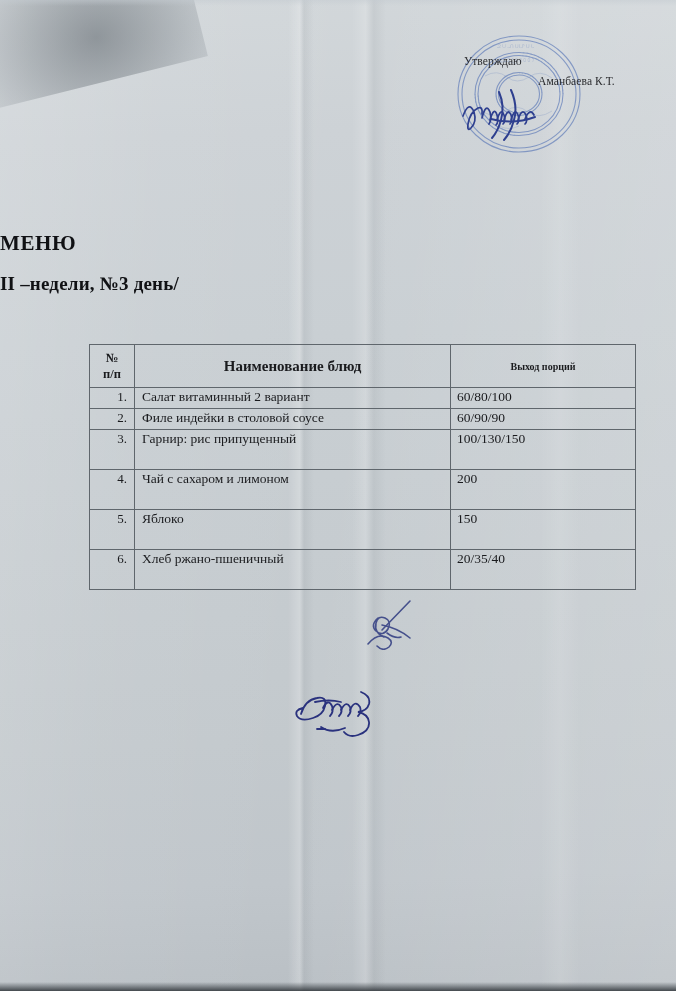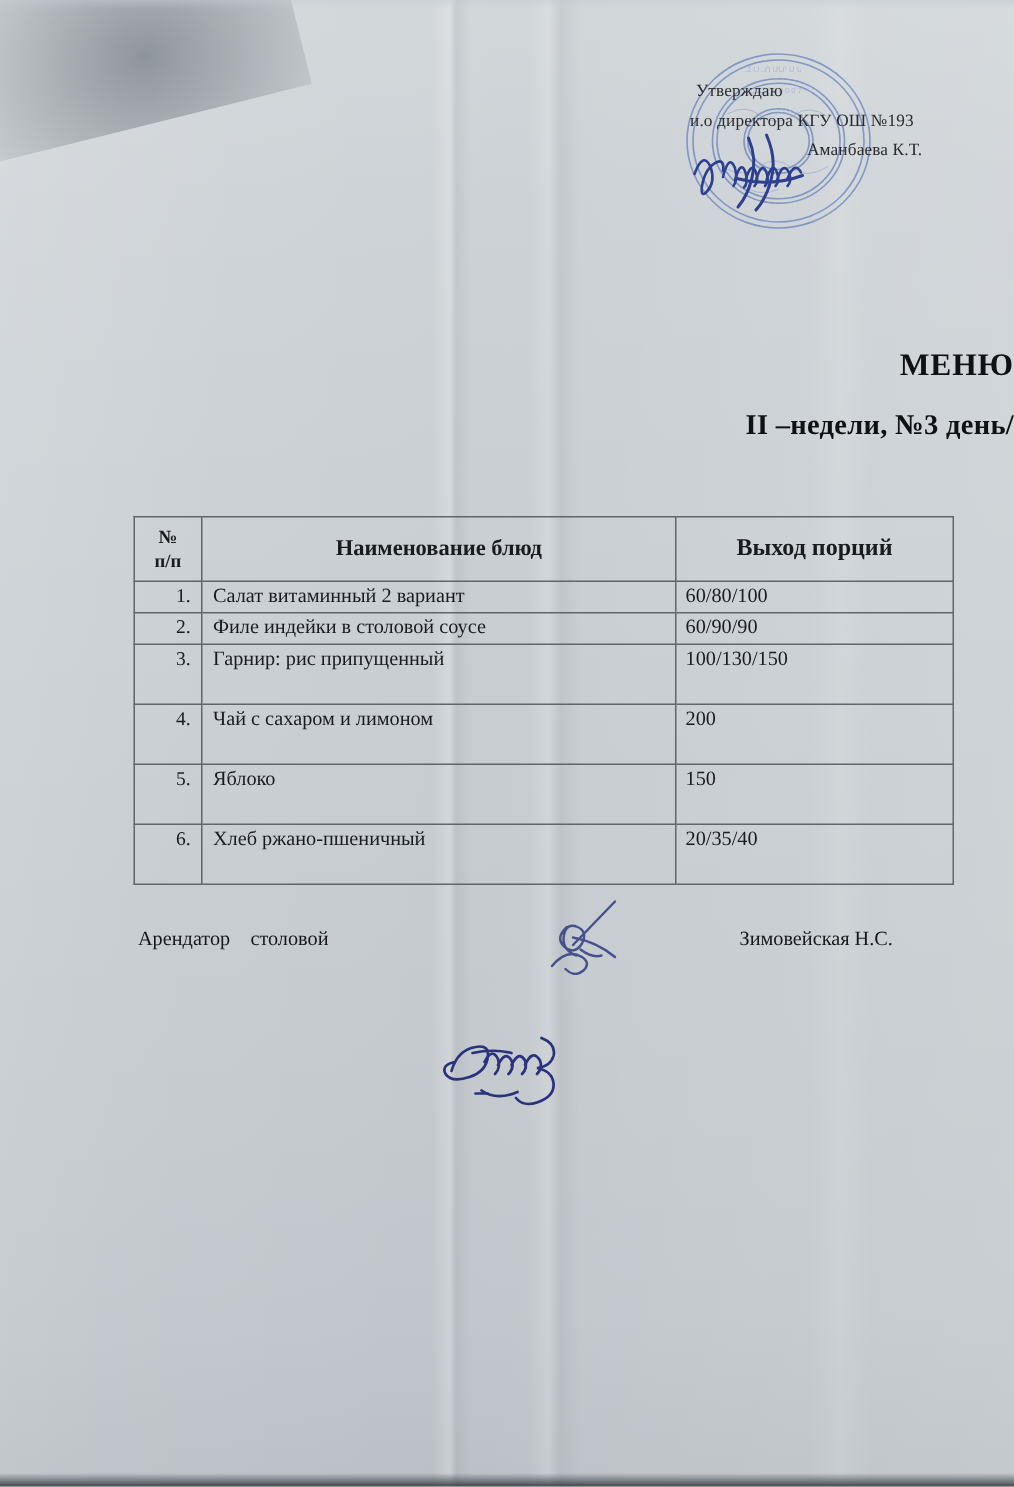--- a/index.html
+++ b/index.html
@@ -151,21 +151,21 @@
     top: 86px;
     width: 110px;
     height: 58px;
     pointer-events: none;
   }
 
   
   .title {
     position: absolute;
     width: 100%;
-    text-align: right;
+    text-align: left;
     font-weight: bold;
     color: #101114;
   }
   #title-menu  { top: 231px; font-size: 21px; letter-spacing: 0.6px; }
   #title-week  { top: 273px; font-size: 19px; letter-spacing: 0.2px; }
   #title-day   { top: 313px; font-size: 21px; letter-spacing: 0.6px; }
 
   
   #menu-table {
     position: absolute;
@@ -192,21 +192,21 @@
     font-weight: bold;
     text-align: center;
     font-size: 15px;
     height: 42px;
     vertical-align: middle;
   }
   #menu-table thead th.th-num {
     font-size: 12.5px;
     line-height: 16px;
   }
-  #menu-table thead th.th-out { font-size: 16px; }
+  #menu-table thead th.th-out { font-size: 10px; }
 
   #menu-table td.num {
     text-align: right;
     padding: 1px 7px 0 0;
     font-size: 13px;
   }
   #menu-table td.name {
     padding: 1px 0 0 7px;
     font-size: 13.5px;
     margin-top: 10px;
@@ -301,21 +301,20 @@
       </g>
       <g fill="none" stroke="#2e3f8f" stroke-width="2" stroke-linecap="round">
         <path d="M38 6 q6 14 2 28 q-3 11 -9 18"></path>
         <path d="M50 4 q7 16 3 30 q-3 12 -10 20"></path>
         <path d="M30 33 q22 6 44 -2"></path>
       </g>
     </svg>
 
     <div id="approval">
       <div class="ln ln-1">Утверждаю</div>
-      <div class="ln ln-2">и.о директора КГУ ОШ №193</div>
       <div class="ln ln-3">Аманбаева К.Т.</div>
     </div>
 
     <div class="title" id="title-menu">МЕНЮ</div>
     <div class="title" id="title-week">II –недели, №3 день/</div>
 
     <table id="menu-table">
       <colgroup>
         <col class="c-num">
           <col class="c-name">
@@ -358,24 +357,20 @@
             <td class="out">150</td>
           </tr>
           <tr class="r-tall">
             <td class="num">6.</td>
             <td class="name">Хлеб ржано-пшеничный</td>
             <td class="out">20/35/40</td>
           </tr>
         </tbody>
     </table>
 
-    <div class="sig-row" id="sigrow-1">
-      <span class="role">Арендатор    столовой</span>
-      <span class="person">Зимовейская Н.С.</span>
-    </div>
 
     <svg class="sig-ink" id="sig-arendator" viewBox="0 0 72 52">
       <g fill="none" stroke="#45508c" stroke-width="1.6" stroke-linecap="round">
         <path d="M58 3 L30 32"></path>
         <path d="M26 20 q-8 7 -2 13 q7 6 12 -2 q4 -8 -3 -11 q-7 -3 -9 5 q-2 10 8 14"></path>
         <path d="M30 27 q16 3 28 13"></path>
         <path d="M16 46 q10 -12 20 -6 q6 4 1 9 q-6 5 -12 -1"></path>
         <path d="M35 35 q8 6 14 4"></path>
       </g>
     </svg>

